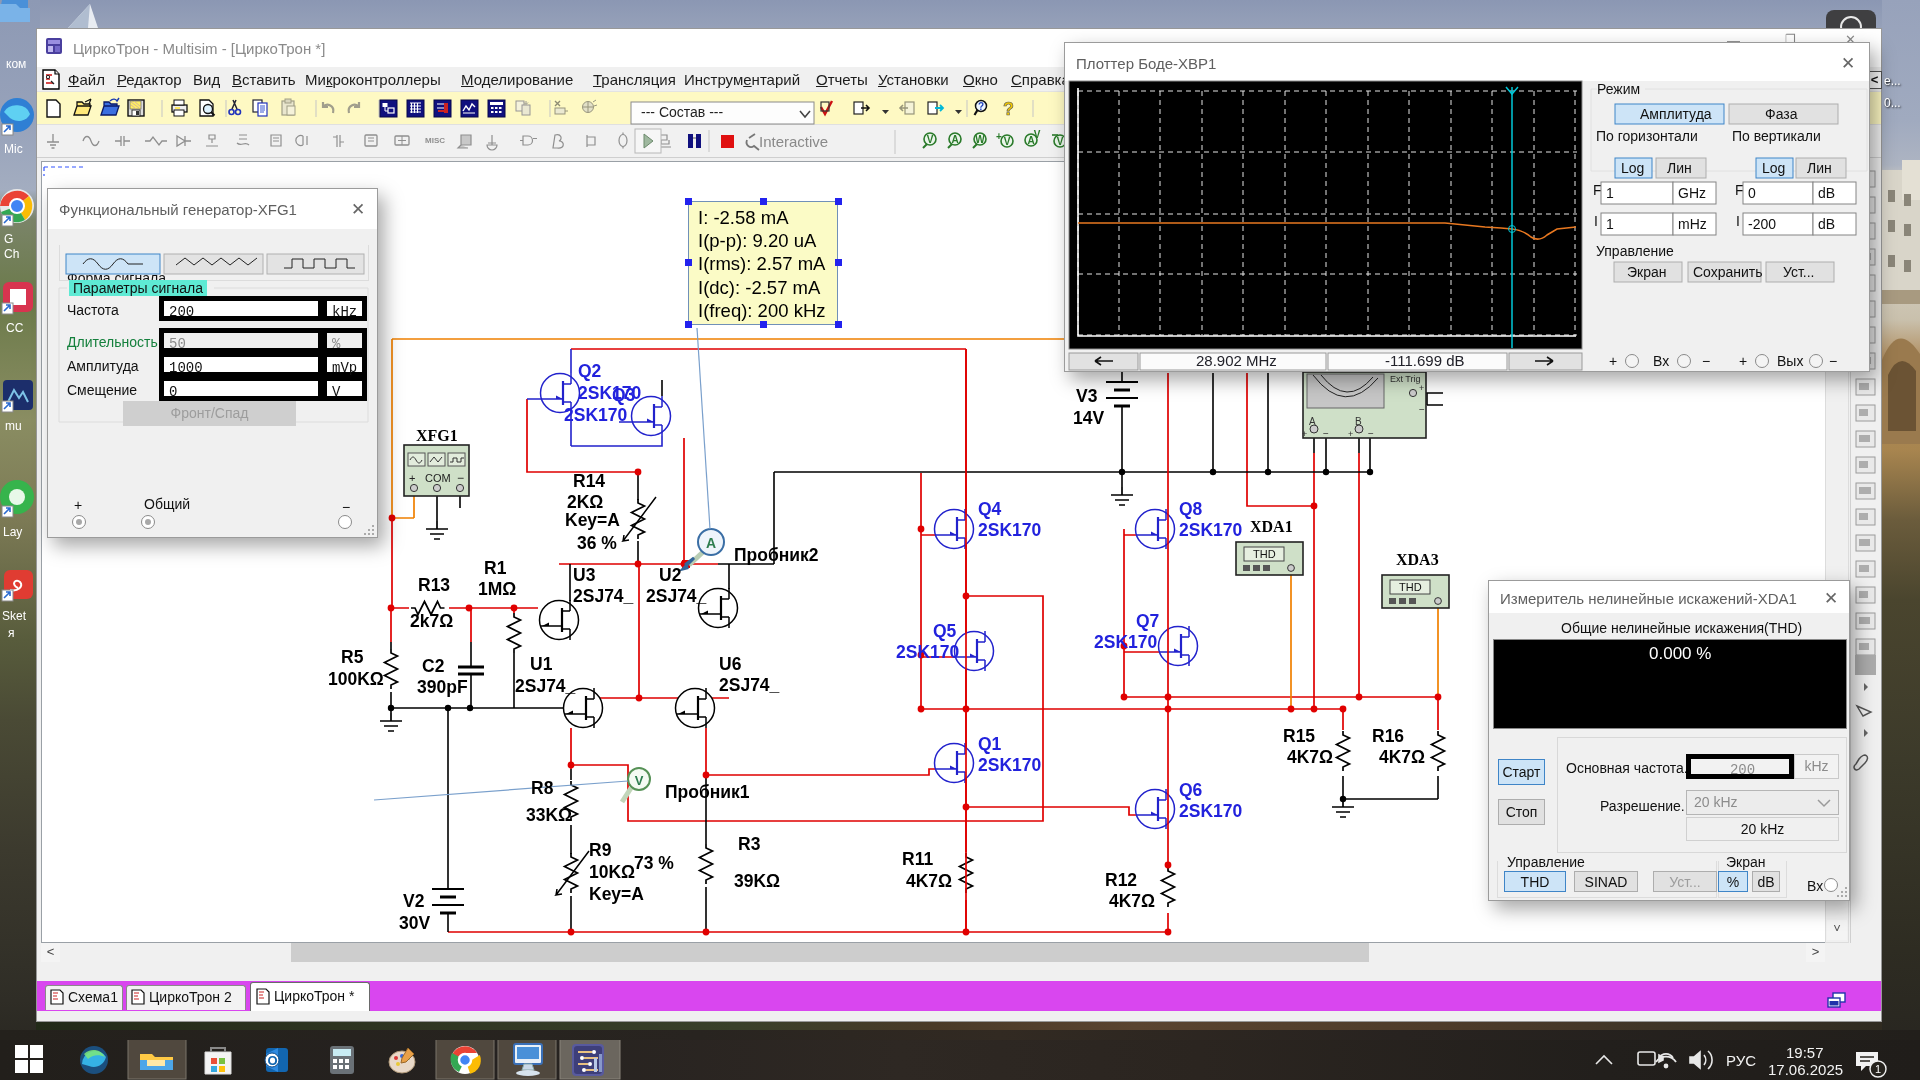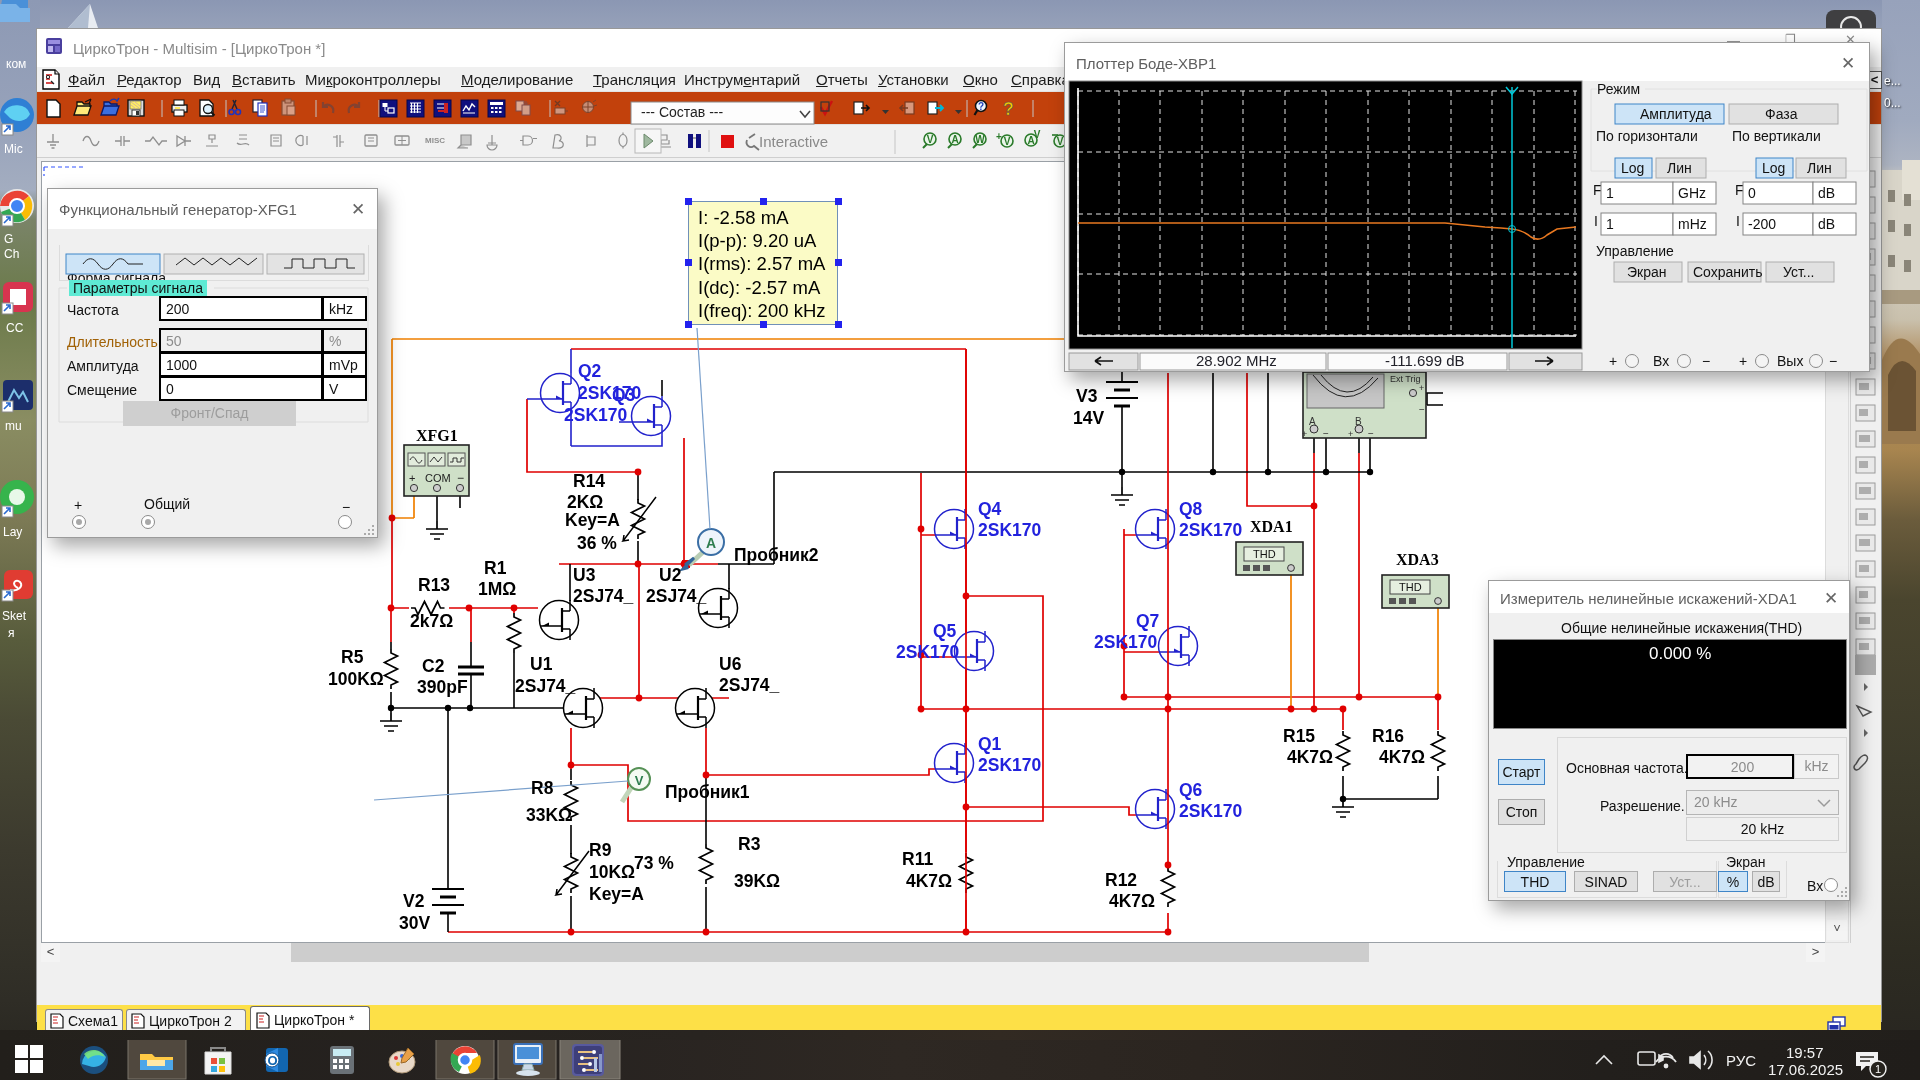--- a/index.html
+++ b/index.html
@@ -16,37 +16,37 @@
   background:linear-gradient(90deg,#222a18 0,#2d3320 300px,#39402a 700px,#4a3a28 900px,#5a4430 1100px,#4e3c2a 1400px,#3a3226 1700px,#2e2a20 1882px); }
 #deskT { left:36px; top:0; width:1846px; height:28px; background:linear-gradient(180deg,#8b97b3,#96a1b9); }
 
 
 #win { left:36px; top:28px; width:1846px; height:994px; background:#f0f0f0; border:1px solid #989898; }
 #titlebar { left:0; top:0; width:100%; height:38px; background:#ffffff; }
 #titletext { left:36px; top:11px; color:#8a8a8a; font-size:15px; }
 #menubar { left:0; top:38px; width:100%; height:25px; background:#f0f0f0; border-bottom:1px solid #e3e3e3; }
 .mi { position:absolute; top:4px; font-size:15px; color:#1c1c1c; }
 .mi u { text-decoration:underline; }
-#tb1 { left:0; top:63px; width:100%; height:33px; background:#c2410c; border-bottom:1px solid #e0e0e0; }
+#tb1 { left:0; top:63px; width:100%; height:33px; background:#fef9c3; border-bottom:1px solid #e0e0e0; }
 #tb2 { left:0; top:96px; width:100%; height:33px; background:#f1f1f1; border-bottom:1px solid #cfcfcf; }
 #canvas { left:4px; top:132px; width:1784px; height:782px; background:#ffffff; border:1px solid #9aa0a6; border-right:none; }
 #vscroll { left:1788px; top:132px; width:24px; height:782px; background:#f0f0f0; border:1px solid #dcdcdc; }
 #hscroll { left:4px; top:914px; width:1784px; height:19px; background:#f0f0f0; }
 #itools { left:1813px; top:132px; width:30px; height:782px; background:#f0f0f0; border-left:1px solid #d0d0d0; }
-#tabbar { left:0; top:976px; width:100%; height:30px; background:#fde047; }
+#tabbar { left:0; top:952px; width:100%; height:30px; background:#d946ef; }
 #statusbar { left:0; top:967px; width:100%; height:26px; background:#f0f0f0; border-top:1px solid #d4d4d4; font-size:14px; color:#111; }
 
 
 .dlg { position:absolute; background:#f0f0f0; border:1px solid #9b9b9b; box-shadow:6px 8px 18px rgba(0,0,0,0.35); }
 .dlgtitle { position:absolute; left:0; top:0; width:100%; height:40px; background:#ffffff; }
 .dlgname { position:absolute; left:11px; top:12px; font-size:15px; color:#5f5f5f; }
 .dlgx { position:absolute; top:10px; font-size:17px; color:#666; }
 .btn { position:absolute; background:#e1e1e1; border:1px solid #adadad; font-size:14px; color:#111; text-align:center; }
 .btnb { position:absolute; background:#cde4f7; border:1px solid #3f85c7; font-size:14px; color:#111; text-align:center; }
-.fld { position:absolute; background:#ffffff; border:2px solid #000000; font-size:14px; color:#111; padding-left:5px; }
+.fld { position:absolute; background:#ffffff; border:5px solid #000000; font-size:14px; color:#111; padding-left:5px;font-family:Liberation Mono, monospace; }
 .glabel { position:absolute; font-size:14px; color:#111; }
 .radio { position:absolute; width:14px; height:14px; border-radius:50%; border:1px solid #8a8a8a; background:#fff; }
 .radio.on::after { content:""; position:absolute; left:3px; top:3px; width:6px; height:6px; border-radius:50%; background:#a8a8a8; }
 
 
 .ybox { position:absolute; background:#fbfbc6; border:1px solid #7090b8; font-size:18.5px; color:#000; line-height:23.2px; padding:4px 0 0 9px; }
 .handle { position:absolute; width:7px; height:7px; background:#2222ee; }
 
 
 #taskbar { left:0; top:1040px; width:1920px; height:40px; background:linear-gradient(90deg,#221f1b 0,#262220 500px,#2e2823 900px,#2b2520 1200px,#221f1c 1600px,#201d1a 1920px); }
@@ -765,21 +765,21 @@
       <path d="M35 75 c5 -7 10 -7 15 0 c5 7 10 7 15 0 c5 -7 10 -7 15 0 h15" stroke="#222" fill="none"></path>
       <path d="M128 76 l9 -7 9 7 9 -7 9 7 9 -7 9 7 9 -7 9 7 9 -7" stroke="#222" fill="none"></path>
       <path d="M236 79 h8 v-9 h11 v9 h11 v-9 h11 v9 h11 v-9 h11 v9 h8" stroke="#222" fill="none"></path>
 
       <path d="M11 99 h8 M166 99 h154 M11 99 v134 M320 99 v134 M11 233 h309" stroke="#dcdcdc" fill="none"></path>
     </svg>
     <div class="glabel" style="left:21px;top:91px;background:#5eead4;padding:0 4px;">Параметры сигнала</div>
     <div class="glabel" style="left:19px;top:113px;">Частота</div>
     <div class="fld" style="left:111px;top:107px;width:164px;height:25px;line-height:23px;">200</div>
     <div class="fld" style="left:274px;top:107px;width:45px;height:25px;line-height:23px;">kHz</div>
-    <div class="glabel" style="left:19px;top:145px;color:#a16207;">Длительность</div>
+    <div class="glabel" style="left:19px;top:145px;color:#15803d;">Длительность</div>
     <div class="fld" style="left:111px;top:139px;width:164px;height:25px;line-height:23px;background:#f0f0f0;color:#8c8c8c;">50</div>
     <div class="fld" style="left:274px;top:139px;width:45px;height:25px;line-height:23px;background:#f0f0f0;color:#8c8c8c;">%</div>
     <div class="glabel" style="left:19px;top:169px;">Амплитуда</div>
     <div class="fld" style="left:111px;top:163px;width:164px;height:25px;line-height:23px;">1000</div>
     <div class="fld" style="left:274px;top:163px;width:45px;height:25px;line-height:23px;">mVp</div>
     <div class="glabel" style="left:19px;top:193px;">Смещение</div>
     <div class="fld" style="left:111px;top:187px;width:164px;height:25px;line-height:23px;">0</div>
     <div class="fld" style="left:274px;top:187px;width:45px;height:25px;line-height:23px;">V</div>
     <div class="abs" style="left:75px;top:212px;width:173px;height:25px;background:#cfcfcf;color:#9d9d9d;font-size:14px;text-align:center;line-height:24px;">Фронт/Спад</div>
     <div class="glabel" style="left:26px;top:308px;">+</div>

